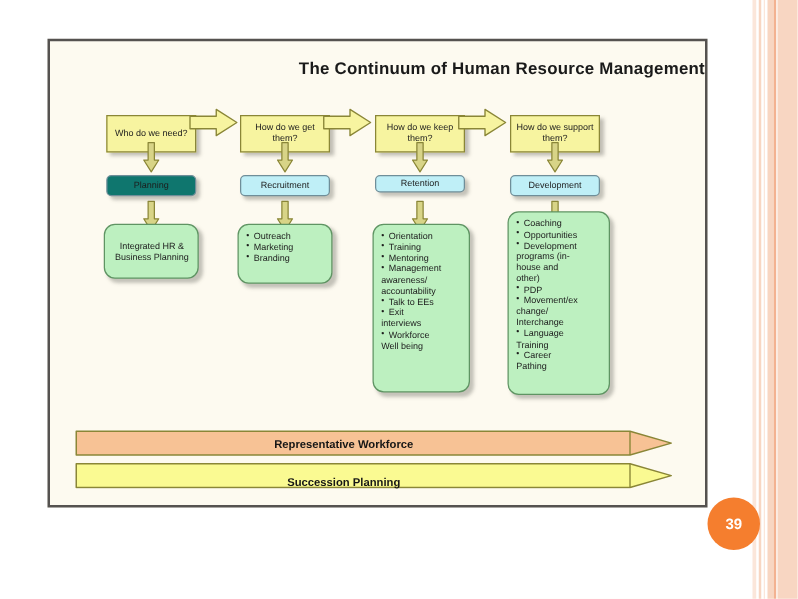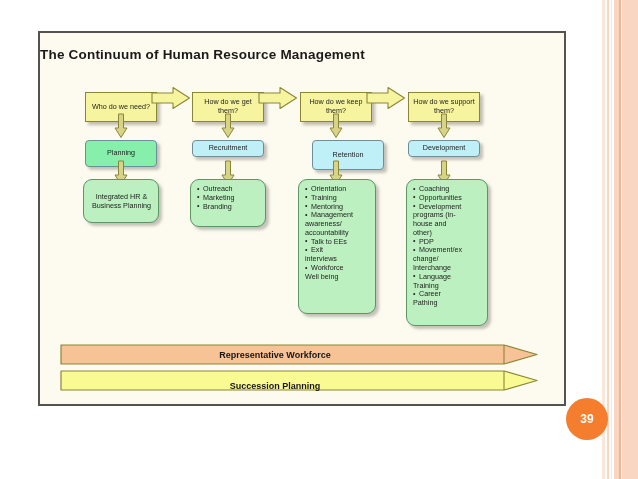--- a/index.html
+++ b/index.html
@@ -39,21 +39,21 @@
     background: #fdfaf0;
     border: 2px solid #555250;
     box-sizing: border-box;
   }
 
   #diagram-title {
     position: absolute;
     left: 0;
     top: 14px;
     width: 100%;
-    text-align: left;
+    text-align: right;
     font-size: 13.5px;
     font-weight: bold;
     color: #1a1a1a;
     letter-spacing: 0.2px;
   }
 
   
   .node {
     position: absolute;
     box-sizing: border-box;
@@ -193,21 +193,21 @@
       <div class="arrow-right" style="left: 111px; top: 53px;">
         <svg width="40" height="24" viewBox="0 0 40 24">
           <path d="M1 7 L22 7 L22 1.5 L38.5 12 L22 22.5 L22 17 L1 17 Z" fill="#f7f4a0" stroke="#8a8637" stroke-width="1.1" stroke-linejoin="round"></path>
         </svg>
       </div>
       <div class="arrow-down" style="left: 74px; top: 80px;">
         <svg width="14" height="26" viewBox="0 0 14 26">
           <path d="M4.5 1 L9.5 1 L9.5 15 L13 15 L7 24.5 L1 15 L4.5 15 Z" fill="#d8d487" stroke="#8a8637" stroke-width="1" stroke-linejoin="round"></path>
         </svg>
       </div>
-      <div class="node stage-box" style="left: 45px; top: 107px; width: 72px; height: 27px; background: #86efac; border-color: rgb(111, 142, 153);">
+      <div class="node stage-box" style="left: 45px; top: 107px; width: 72px; height: 17px; background: #0f766e; border-color: rgb(111, 142, 153);">
         <span>Planning</span>
       </div>
       <div class="arrow-down" style="left: 74px; top: 127px;">
         <svg width="14" height="26" viewBox="0 0 14 26">
           <path d="M4.5 1 L9.5 1 L9.5 15 L13 15 L7 24.5 L1 15 L4.5 15 Z" fill="#d8d487" stroke="#8a8637" stroke-width="1" stroke-linejoin="round"></path>
         </svg>
       </div>
       <div class="node detail-box centered" style="left: 43px; top: 146px; width: 76px; height: 44px; background: rgb(189, 240, 192); border-color: rgb(95, 148, 99);">
         <div style="text-align: center;">Integrated HR &amp; Business Planning</div>
       </div>
@@ -245,21 +245,21 @@
       <div class="arrow-right" style="left: 326px; top: 53px;">
         <svg width="40" height="24" viewBox="0 0 40 24">
           <path d="M1 7 L22 7 L22 1.5 L38.5 12 L22 22.5 L22 17 L1 17 Z" fill="#f7f4a0" stroke="#8a8637" stroke-width="1.1" stroke-linejoin="round"></path>
         </svg>
       </div>
       <div class="arrow-down" style="left: 289px; top: 80px;">
         <svg width="14" height="26" viewBox="0 0 14 26">
           <path d="M4.5 1 L9.5 1 L9.5 15 L13 15 L7 24.5 L1 15 L4.5 15 Z" fill="#d8d487" stroke="#8a8637" stroke-width="1" stroke-linejoin="round"></path>
         </svg>
       </div>
-      <div class="node stage-box" style="left: 260px; top: 107px; width: 72px; height: 30px; background: rgb(191, 239, 247); border-color: rgb(111, 142, 153); margin-left: 12px;">
+      <div class="node stage-box" style="left: 260px; top: 107px; width: 72px; height: 14px; background: rgb(191, 239, 247); border-color: rgb(111, 142, 153);">
         <span>Retention</span>
       </div>
       <div class="arrow-down" style="left: 289px; top: 127px;">
         <svg width="14" height="26" viewBox="0 0 14 26">
           <path d="M4.5 1 L9.5 1 L9.5 15 L13 15 L7 24.5 L1 15 L4.5 15 Z" fill="#d8d487" stroke="#8a8637" stroke-width="1" stroke-linejoin="round"></path>
         </svg>
       </div>
       <div class="node detail-box" style="left: 258px; top: 146px; width: 78px; height: 135px; background: rgb(189, 240, 192); border-color: rgb(95, 148, 99);">
         <ul>
           <li class="bulleted">Orientation</li>
@@ -284,21 +284,21 @@
         </svg>
       </div>
       <div class="node stage-box" style="left: 368px; top: 107px; width: 72px; height: 17px; background: rgb(191, 239, 247); border-color: rgb(111, 142, 153);">
         <span>Development</span>
       </div>
       <div class="arrow-down" style="left: 397px; top: 127px;">
         <svg width="14" height="26" viewBox="0 0 14 26">
           <path d="M4.5 1 L9.5 1 L9.5 15 L13 15 L7 24.5 L1 15 L4.5 15 Z" fill="#d8d487" stroke="#8a8637" stroke-width="1" stroke-linejoin="round"></path>
         </svg>
       </div>
-      <div class="node detail-box" style="left: 366px; top: 146px; width: 82px; height: 147px; background: rgb(189, 240, 192); border-color: rgb(95, 148, 99);">
+      <div class="node detail-box" style="left: 366px; top: 136px; width: 82px; height: 147px; background: rgb(189, 240, 192); border-color: rgb(95, 148, 99);">
         <ul>
           <li class="bulleted">Coaching</li>
           <li class="bulleted">Opportunities</li>
           <li class="bulleted">Development</li>
           <li class="cont">programs (in-</li>
           <li class="cont">house and</li>
           <li class="cont">other)</li>
           <li class="bulleted">PDP</li>
           <li class="bulleted">Movement/ex</li>
           <li class="cont">change/</li>

